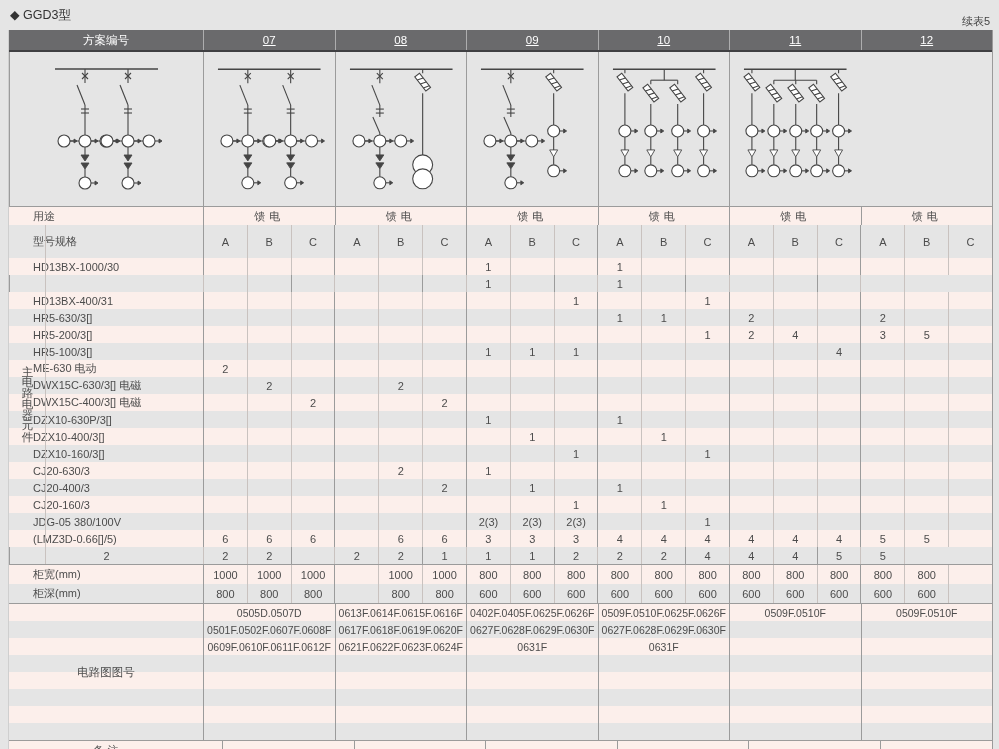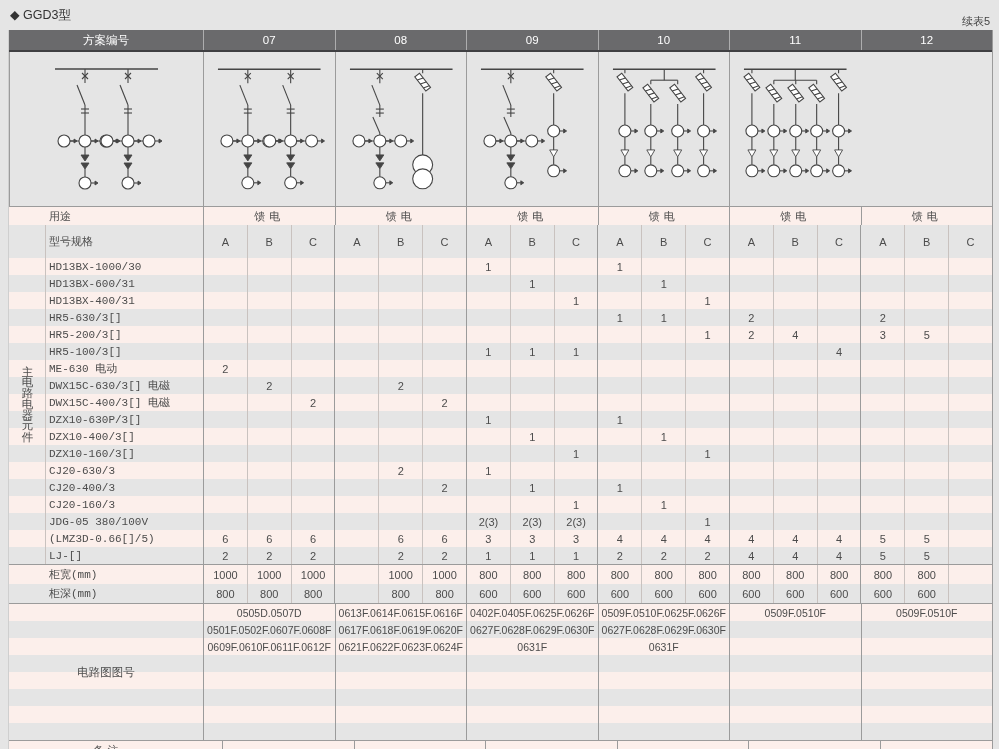--- a/index.html
+++ b/index.html
@@ -24,25 +24,25 @@
   .h-header{height:20px;}
   .h-diag{height:154px;}
   .h-usage{height:18px;}
   .h-spechdr{height:33px;}
   .h-comp{height:17px;}
   .h-dim{height:19px;}
   .h-circ{height:17px;}
   .h-remark{height:18px;gap:19px;}
   .cell{display:flex;align-items:center;justify-content:center;font-size:11px;color:var(--text);
         overflow:hidden;white-space:nowrap;box-sizing:border-box;}
-  .llabel{justify-content:flex-start;padding-left:40px;font-family:Liberation Mono, monospace;}
+  .llabel{justify-content:flex-start;padding-left:24px;}
   .clabel{justify-content:center;}
   .hdrrow{background:var(--hdrbg);border-bottom:2px solid #3f3f42;}
   .hdrrow .cell{color:#fff;font-size:11.5px;}
-  .bLh{border-left:1px solid rgba(255,255,255,.45);}
+  .bLh{border-left:1px solid rgba(255,255,255,.45);text-decoration:underline;}
   .bL{border-left:1px solid var(--major);}
   .bLm{border-left:1px solid var(--minor);}
   .pink{background:var(--pink);}
   .bt{border-top:1px solid var(--major);}
   .sp{letter-spacing:4px;}
   .ccell{font-size:10.5px;}
   .compwrap{position:relative;}
   .sidestrip{position:absolute;left:0;top:0;width:36px;height:100%;
              border-right:1px solid var(--minor);display:flex;align-items:center;justify-content:center;}
   .sidestrip span{writing-mode:vertical-lr;letter-spacing:11px;font-size:11.5px;color:var(--text);}
@@ -479,21 +479,20 @@
           <div class="cell bLm"></div>
           <div class="cell bLm"></div>
           <div class="cell bL"></div>
           <div class="cell bLm"></div>
           <div class="cell bLm"></div>
           <div class="cell bL"></div>
           <div class="cell bLm"></div>
           <div class="cell bLm"></div>
         </div>
         <div class="row r19 h-comp">
-          <div class="cell llabel">HD13BX-600/31</div>
           <div class="cell bL"></div>
           <div class="cell bLm"></div>
           <div class="cell bLm"></div>
           <div class="cell bL"></div>
           <div class="cell bLm"></div>
           <div class="cell bLm"></div>
           <div class="cell bL"></div>
           <div class="cell bLm">1</div>
           <div class="cell bLm"></div>
           <div class="cell bL"></div>
@@ -815,21 +814,20 @@
           <div class="cell bLm">4</div>
           <div class="cell bLm">4</div>
           <div class="cell bL">4</div>
           <div class="cell bLm">4</div>
           <div class="cell bLm">4</div>
           <div class="cell bL">5</div>
           <div class="cell bLm">5</div>
           <div class="cell bLm"></div>
         </div>
         <div class="row r19 h-comp">
-          <div class="cell llabel">LJ-[]</div>
           <div class="cell bL">2</div>
           <div class="cell bLm">2</div>
           <div class="cell bLm">2</div>
           <div class="cell bL"></div>
           <div class="cell bLm">2</div>
           <div class="cell bLm">2</div>
           <div class="cell bL">1</div>
           <div class="cell bLm">1</div>
           <div class="cell bLm">1</div>
           <div class="cell bL">2</div>

